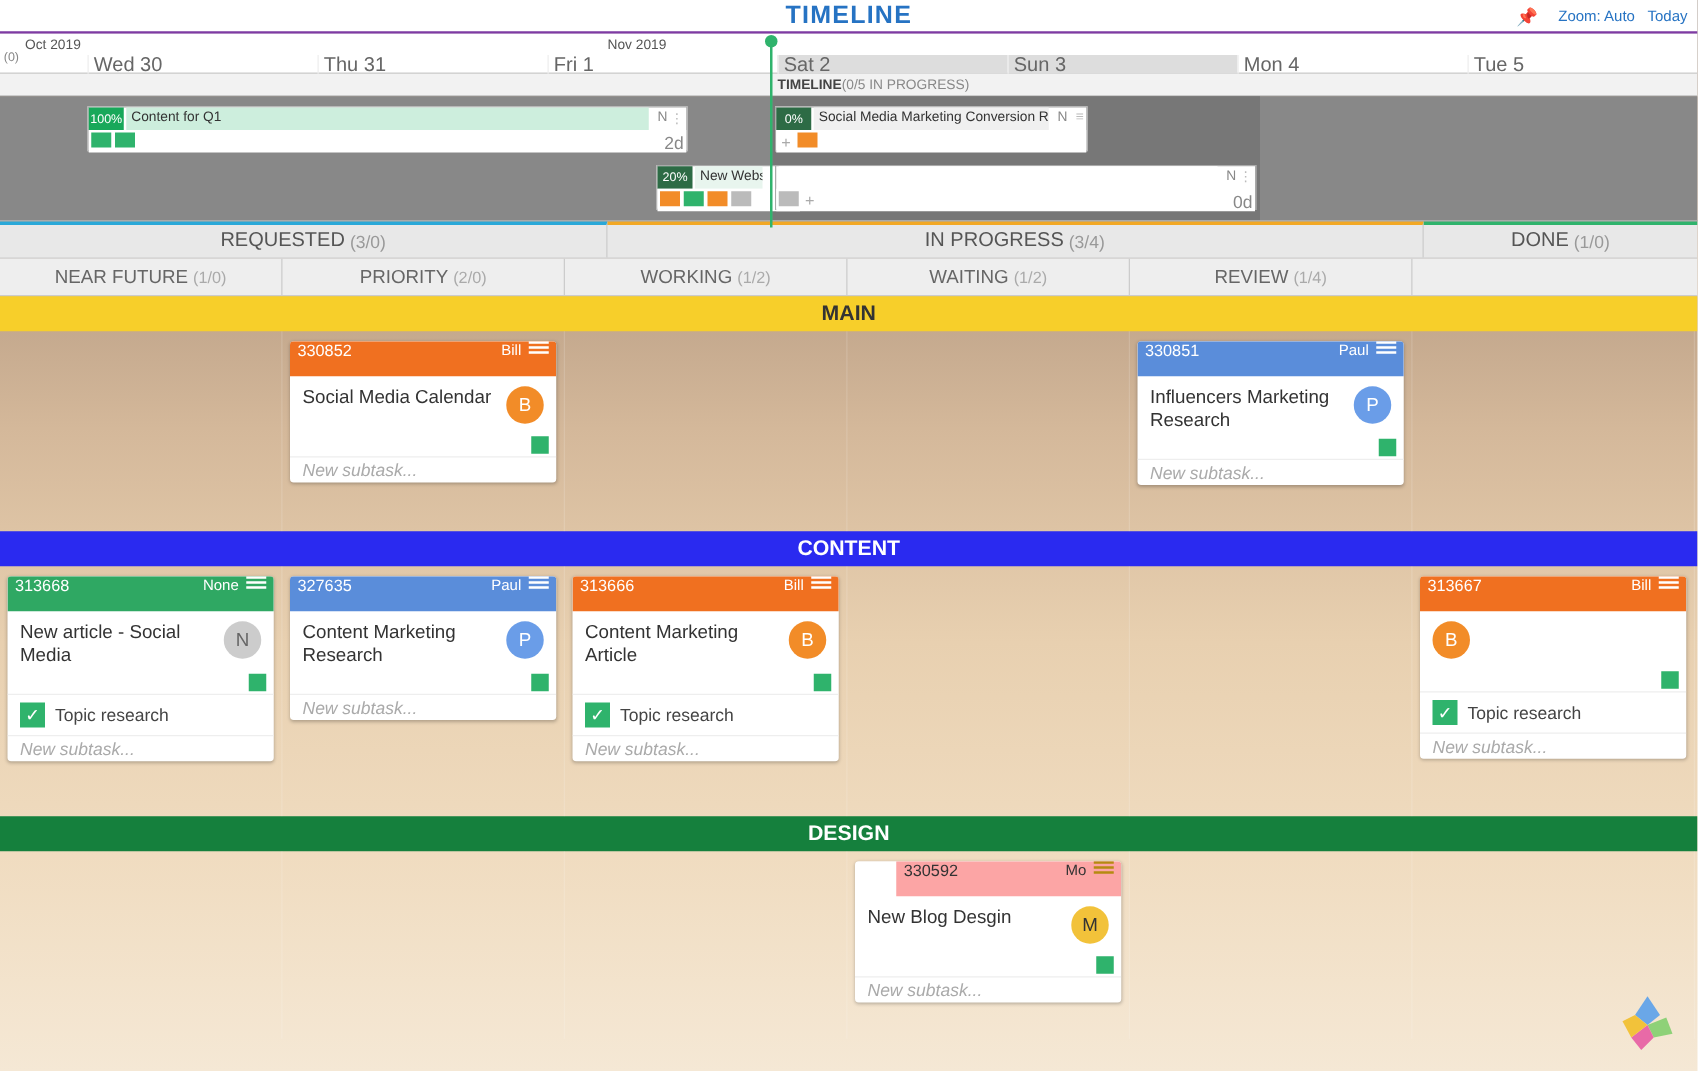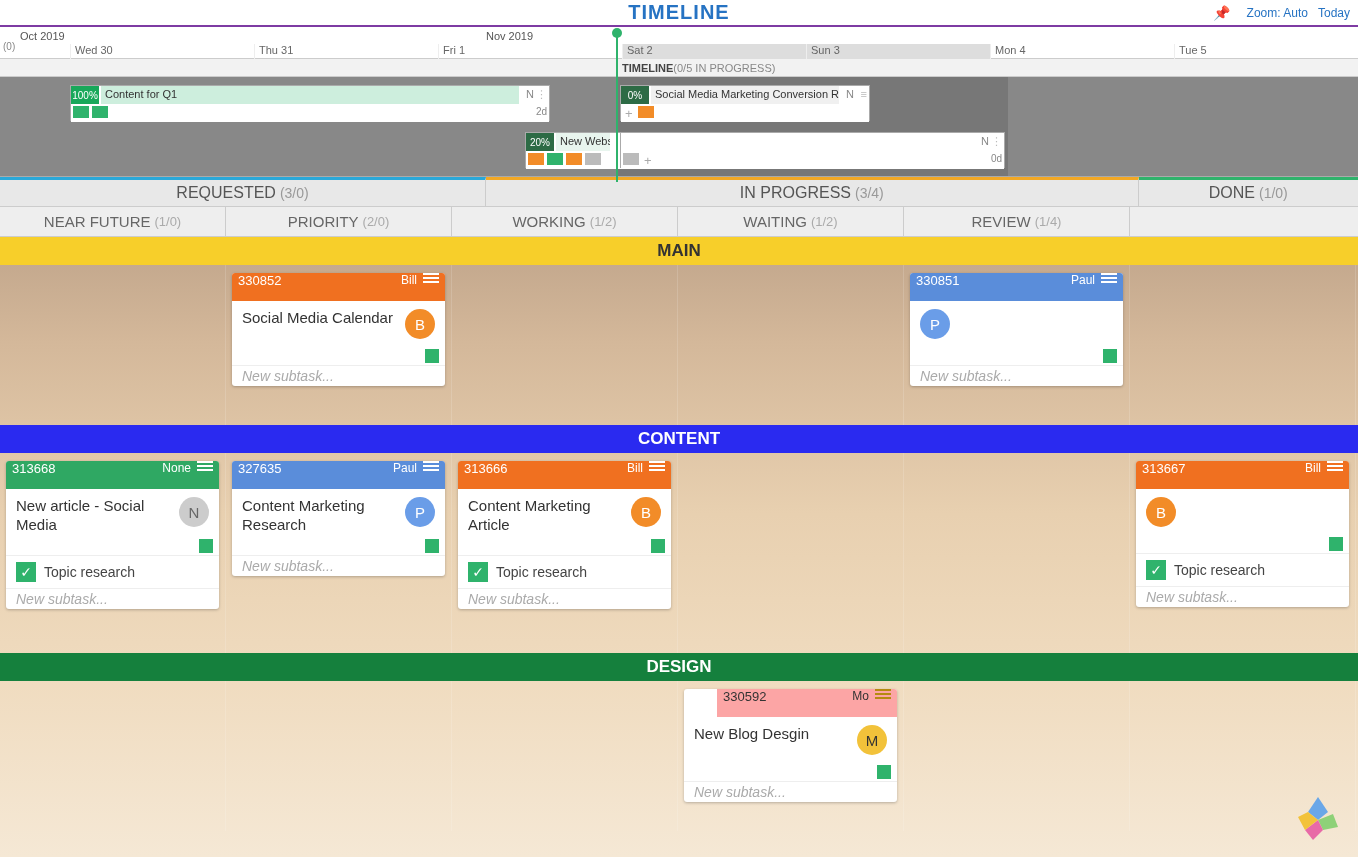--- a/index.html
+++ b/index.html
@@ -12,21 +12,21 @@
 .header { height: 27px; border-bottom: 2px solid #7e3ba3; display: flex; align-items: center; background: #fff; position: relative; }
 .header-title { position:absolute; left:0; right:0; text-align:center; font-size: 20px; font-weight: bold; color: #2673c3; letter-spacing: 1px; }
 .header-right { position:absolute; right:8px; display:flex; gap:10px; font-size:12px; color:#2673c3; align-items:center; }
 .header-right span { cursor:pointer; }
 .pushpin-icon { color:#999; font-size:14px; margin-right:6px; }
 
 .ruler { background:#fff; border-bottom:1px solid #ccc; height:32px; position:relative; font-size:11px; color:#555; }
 .ruler .month { position:absolute; left:20px; top:3px; }
 .ruler .month2 { position:absolute; left:486px; top:3px; }
 .ruler .days { position:absolute; top:17px; left:0; right:0; height:15px; display:flex; }
-.ruler .day { flex:1; border-left:1px solid #eee; padding-left:4px; color:#666; font-size:11px; }
+.ruler .day { flex:1; border-left:1px solid #eee; padding-left:4px; color:#666; font-size:16px; }
 .ruler .day.first { border-left:none; }
 .ruler .count0 { position:absolute; left:3px; top:14px; font-size:10px; color:#888; }
 .weekend { background:#ddd; }
 
 .now-line { position:absolute; left:616px; top:32px; width:2px; height:150px; background:#2fb36c; z-index:10;}
 .now-dot { position:absolute; left:612px; top:28px; width:10px; height:10px; border-radius:50%; background:#2fb36c; z-index:11;}
 
 .tl-status { height:18px; background:#f2f2f2; border-bottom:1px solid #ccc; font-size:11px; color:#444; padding-left:622px; display:flex; align-items:center;}
 .tl-status .cnt { color:#888; }
 
@@ -35,21 +35,21 @@
 
 .gantt { position:relative; height:100px; background:#888; border-bottom:1px solid #aaa; }
 .gantt .weekend-bg { position:absolute; top:0; bottom:0; background:#777; }
 .task-bar { position:absolute; background:#fff; border:1px solid #aaa; height:36px; }
 .task-bar .pct { position:absolute; left:0; top:0; width:28px; height:18px; font-size:10px; color:#fff; display:flex; align-items:center; justify-content:center; }
 .task-bar .title { position:absolute; left:30px; top:0; height:18px; right:30px; padding:2px 4px; font-size:11px; color:#333; background:#e8f5ee; white-space:nowrap; overflow:hidden;}
 .task-bar .assignee-letter { position:absolute; right:15px; top:2px; font-size:11px; color:#888;}
 .task-bar .menu-icon { position:absolute; right:2px; top:2px; font-size:11px; color:#bbb; cursor:pointer;}
 .task-bar .sub-row { position:absolute; left:0; top:18px; right:0; height:18px; background:#fff; display:flex; gap:3px; padding:2px; font-size:10px;}
 .task-bar .chip { width:16px; height:12px; }
-.task-bar .dur { margin-left:auto; color:#888; font-size:10px;}
+.task-bar .dur { margin-left:auto; color:#888; font-size:14px;}
 .pct-green { background:#18a85a;}
 .pct-dark { background:#2d6b45;}
 .chip-green{background:#2fb36c;} .chip-orange{background:#f28c28;} .chip-gray{background:#bbb;}
 
 .col-top { display:flex; height:30px; background:#e8e8e8; border-bottom:1px solid #ccc; font-size:16px; color:#555;}
 .col-top .seg { display:flex; align-items:center; justify-content:center; border-right:1px solid #ccc;}
 .col-top .seg .cnt { color:#999; font-size:14px; margin-left:4px;}
 .border-top-req { border-top:3px solid #2aa8d8; }
 .border-top-prog { border-top:3px solid #f2a825; }
 .border-top-done { border-top:3px solid #2fb36c; }
@@ -245,20 +245,21 @@
       <div class="card-head head-blue">
         <span class="id">330851</span>
         <span class="who">Paul</span>
         <span class="menu-icon">
             <span></span>
             <span></span>
             <span></span>
           </span>
       </div>
       <div class="card-body">
+        <div class="card-title">Influencers Marketing Research</div>
         <div class="avatar av-blue">P</div>
       </div>
       <div class="card-tags">
           <div class="tag chip-green"></div>
         </div>
       <div class="card-newsub">New subtask...</div>
     </div>
   </div>
   <div class="col w6"></div>
 </div>

